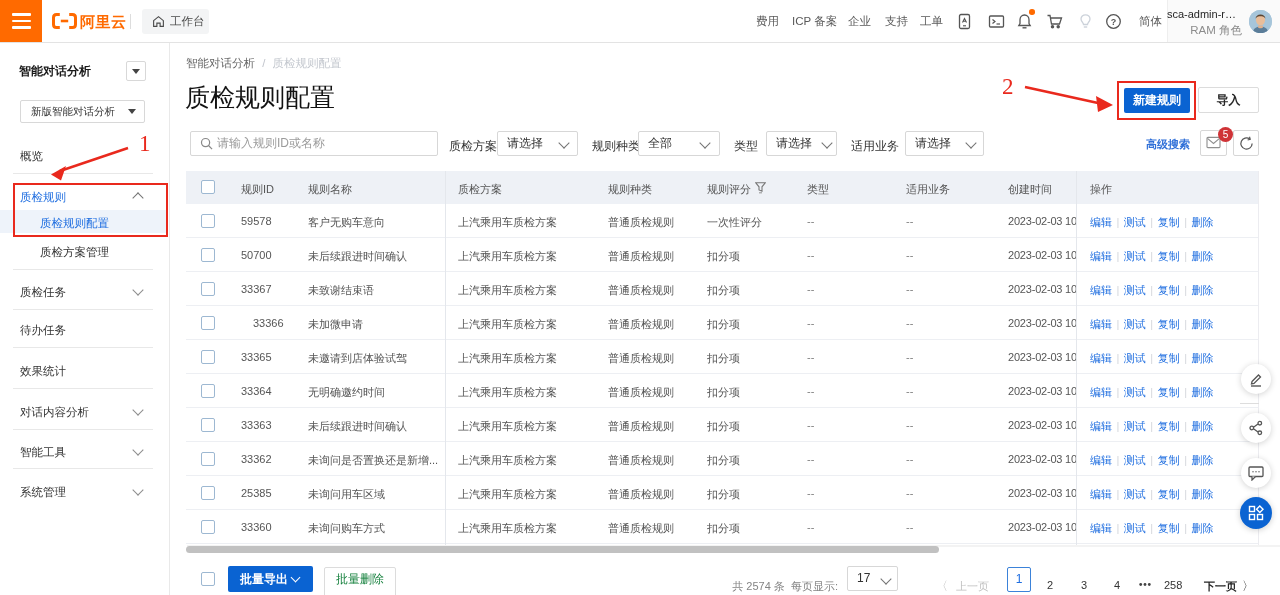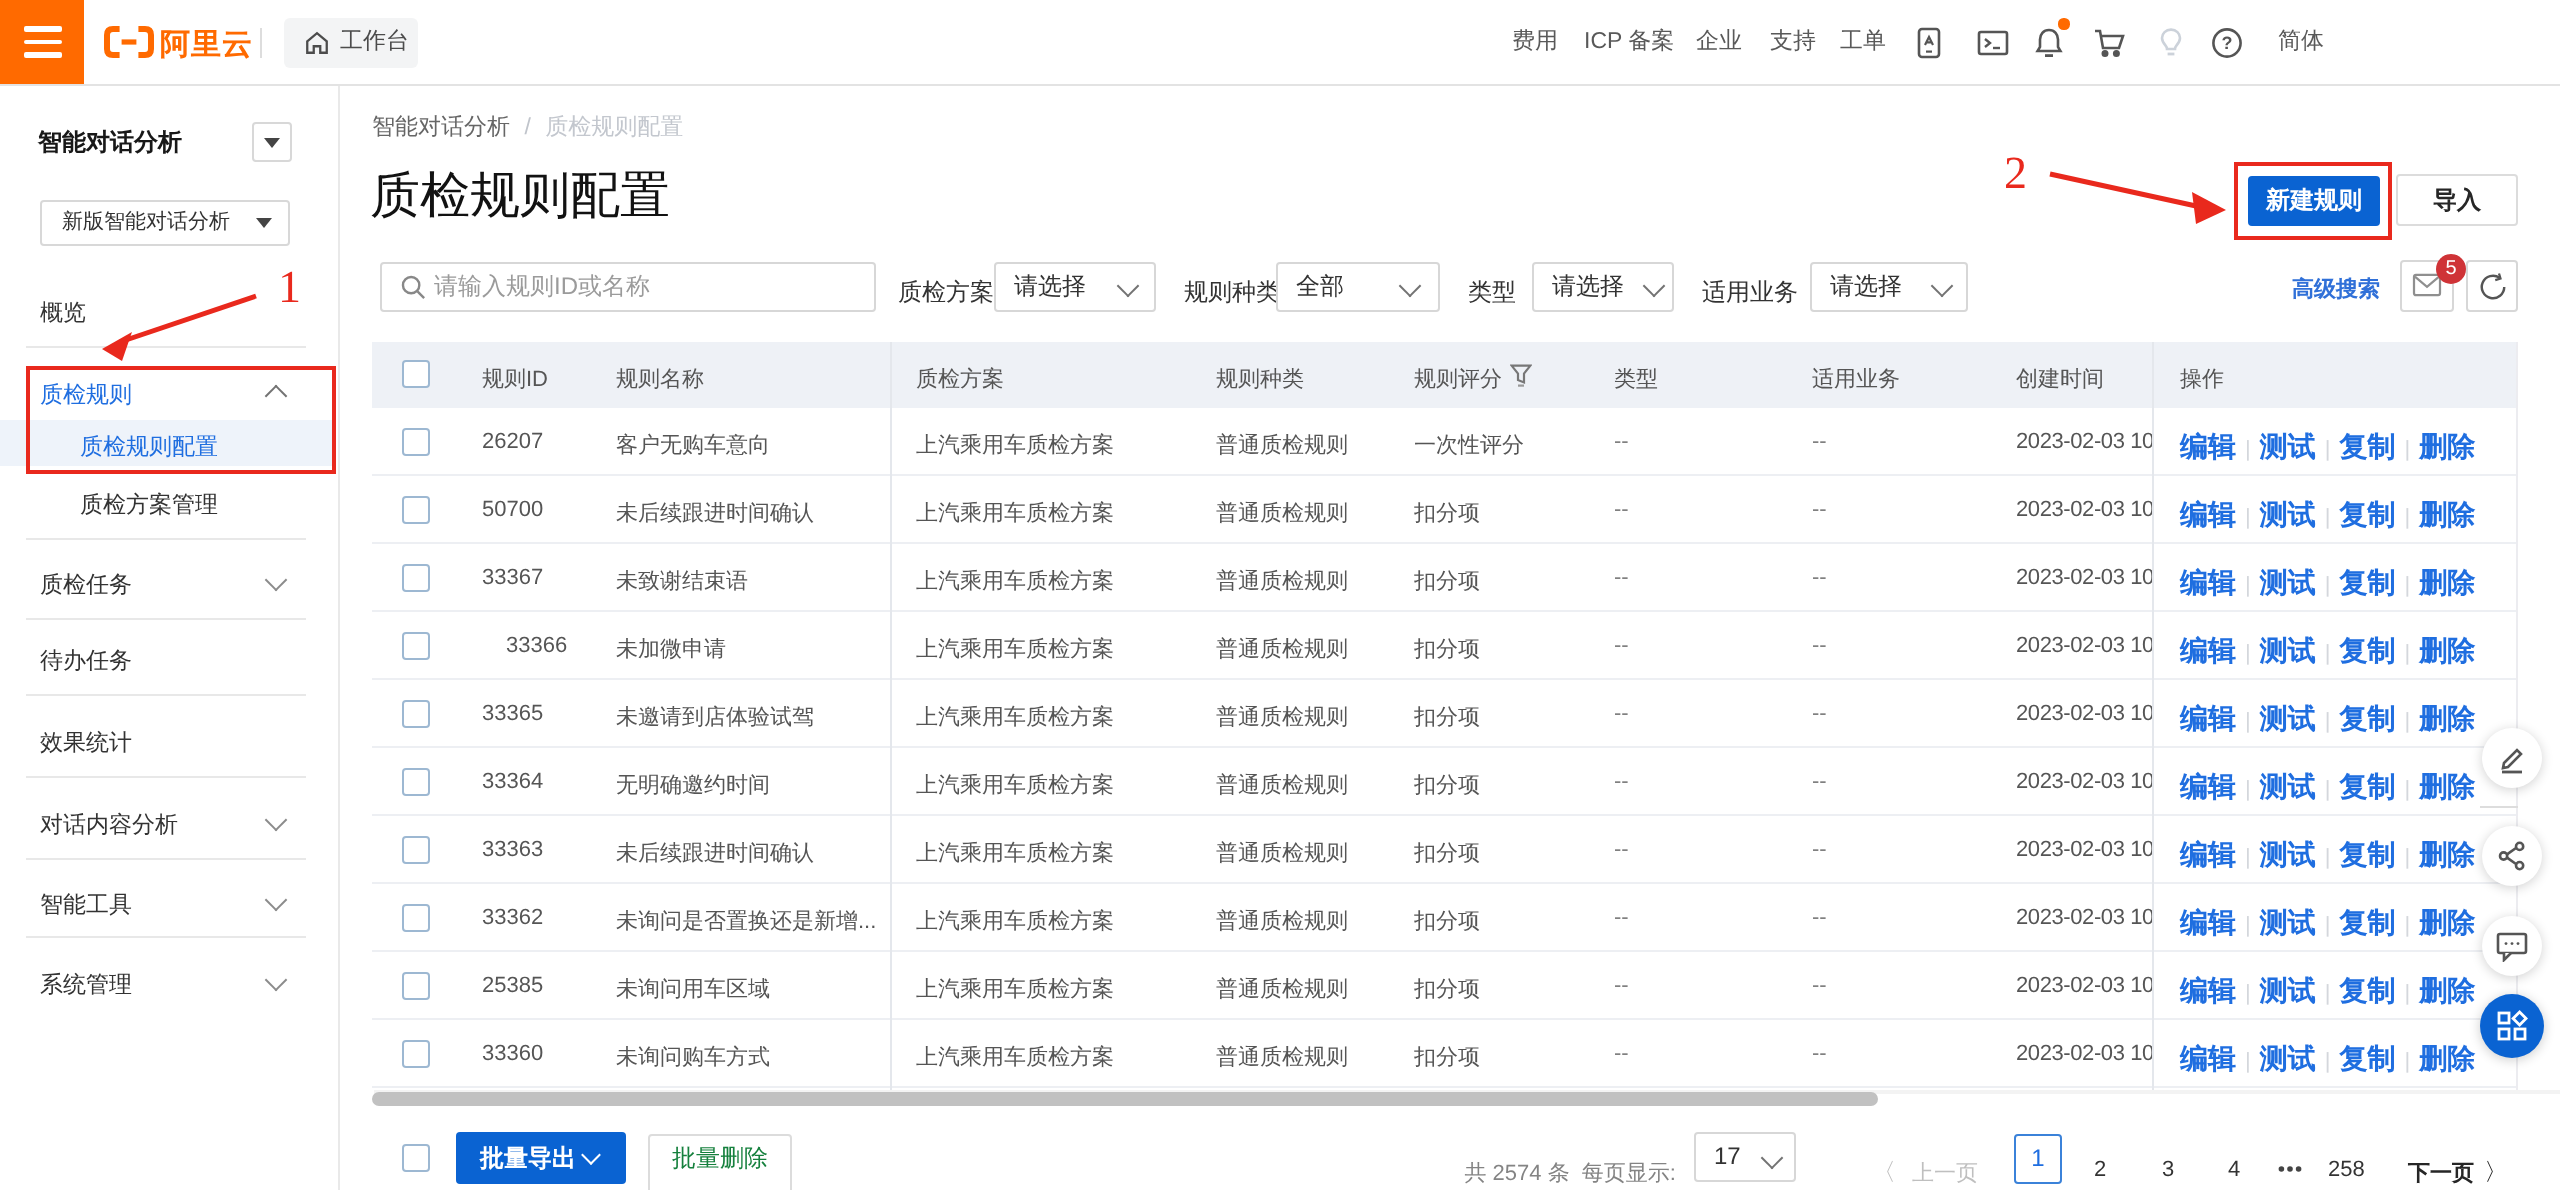--- a/index.html
+++ b/index.html
@@ -41,21 +41,21 @@
 .inpt { position:absolute; top:131px; height:25px; border:1px solid #d7d7d7; border-radius:2px; background:#fff; font-size:12px; }
 .flabel { position:absolute; top:138px; font-size:12px; color:#333; }
 .selarrow { position:absolute; width:8px; height:8px; border:solid #737373; border-width:0 1.2px 1.2px 0; transform:rotate(45deg); }
 
 #thead { position:absolute; left:186px; top:171px; width:1073px; height:33px; background:#eef1f6; }
 .hcell { position:absolute; top:11px; font-size:11px; color:#555; white-space:nowrap; }
 .trow { position:absolute; left:186px; width:1073px; height:34px; border-bottom:1px solid #edeff3; background:#fff; }
 .tcell { position:absolute; top:11px; font-size:11px; color:#555; white-space:nowrap; }
 .cbx { position:absolute; width:14px; height:14px; border:1px solid #9db8d2; border-radius:2px; background:#fff; }
 .vline { position:absolute; width:1px; background:#e4e7ec; }
-.oplink { color:#1f6ee0; font-weight:bold; font-size:14px; }
+.oplink { color:#1f6ee0; font-weight:normal; font-size:11px; }
 .opsep { color:#d4d7dc; font-weight:normal; padding:0 4.5px; font-size:11px; }
 
 #pgn { position:absolute; top:579px; font-size:11px; color:#848484; }
 
 .redbox { position:absolute; border:2px solid #e9291d; }
 .rednum { position:absolute; color:#e9291d; font-family:"Liberation Serif", serif; font-size:23px; }
 </style>
 </head>
 <body>
 
@@ -111,20 +111,33 @@
   <svg class="topico" style="left:1077px" viewBox="0 0 17 17" fill="none" stroke="#ccd2da" stroke-width="1.3">
     <path d="M8.5 1.8 C5.9 1.8 4 3.7 4 6 C4 7.7 5 8.9 5.8 9.8 C6.3 10.4 6.5 10.9 6.5 11.5 H10.5 C10.5 10.9 10.7 10.4 11.2 9.8 C12 8.9 13 7.7 13 6 C13 3.7 11.1 1.8 8.5 1.8 Z"></path>
     <path d="M6.8 14 H10.2" stroke-width="1.4"></path>
   </svg>
 
   <svg class="topico" style="left:1105px" viewBox="0 0 17 17" fill="none" stroke="#555" stroke-width="1.3">
     <circle cx="8.5" cy="8.5" r="6.8"></circle>
     <text x="8.5" y="11.6" font-size="9" font-weight="bold" fill="#555" stroke="none" text-anchor="middle" font-family="Liberation Sans">?</text>
   </svg>
   <div class="topnav" style="left:1139px">简体</div>
+  <div id="userarea">
+    <div id="uname">sca-admin-r…</div>
+    <div id="urole">RAM 角色</div>
+    <div id="avatar">
+      <svg width="23" height="23" viewBox="0 0 21 21">
+        <rect width="21" height="21" fill="#a6c5da"></rect>
+        <ellipse cx="10.5" cy="9.2" rx="4.2" ry="4.8" fill="#e8bd9a"></ellipse>
+        <path d="M6 8 C6 5.5 8 4 10.5 4 C13 4 15 5.5 15 8 L14.6 7.2 C13.5 6.2 11.8 5.8 10.5 5.8 C9.2 5.8 7.5 6.2 6.4 7.2 Z" fill="#5a4634"></path>
+        <path d="M3.5 21 C3.5 17 6.5 15 10.5 15 C14.5 15 17.5 17 17.5 21 Z" fill="#5b7d99"></path>
+        <path d="M8.3 14.2 H12.7 V15.8 C12.7 17 8.3 17 8.3 15.8 Z" fill="#e0b28f"></path>
+      </svg>
+    </div>
+  </div>
 </div>
 
 <div id="sidebar"></div>
 <div id="sbtitle">智能对话分析</div>
 <div id="sbbtn">
   <div class="abs" style="left:5px;top:7px;width:0;height:0;border:4.5px solid transparent;border-top:5px solid #444;"></div>
 </div>
 <div id="sbsel"><span style="padding-left:10px;font-size:10.5px">新版智能对话分析</span>
   <div class="abs" style="left:107px;top:8px;width:0;height:0;border:4.5px solid transparent;border-top:5px solid #444;"></div>
 </div>
@@ -199,21 +212,21 @@
     <path d="M4 10.8 H7" stroke="#999"></path>
   </svg>
   <div class="hcell" style="left:621px">类型</div>
   <div class="hcell" style="left:720px">适用业务</div>
   <div class="hcell" style="left:822px">创建时间</div>
   <div class="hcell" style="left:904px">操作</div>
 </div>
 <div id="tbody">
     <div class="trow" style="top:204px">
     <div class="cbx" style="left:15px;top:10px"></div>
-    <div class="tcell" style="left:55px">26207</div>
+    <div class="tcell" style="left:55px">59578</div>
     <div class="tcell" style="left:122px">客户无购车意向</div>
     <div class="tcell" style="left:272px">上汽乘用车质检方案</div>
     <div class="tcell" style="left:422px">普通质检规则</div>
     <div class="tcell" style="left:521px">一次性评分</div>
     <div class="tcell" style="left:621px;color:#808080">--</div>
     <div class="tcell" style="left:720px;color:#808080">--</div>
     <div class="tcell" style="left:822px;width:68px;overflow:hidden;letter-spacing:-0.2px">2023-02-03 10:3</div>
     <div class="tcell" style="left:904px"><span class="oplink">编辑</span><span class="opsep">|</span><span class="oplink">测试</span><span class="opsep">|</span><span class="oplink">复制</span><span class="opsep">|</span><span class="oplink">删除</span></div>
   </div>
     <div class="trow" style="top:238px">

